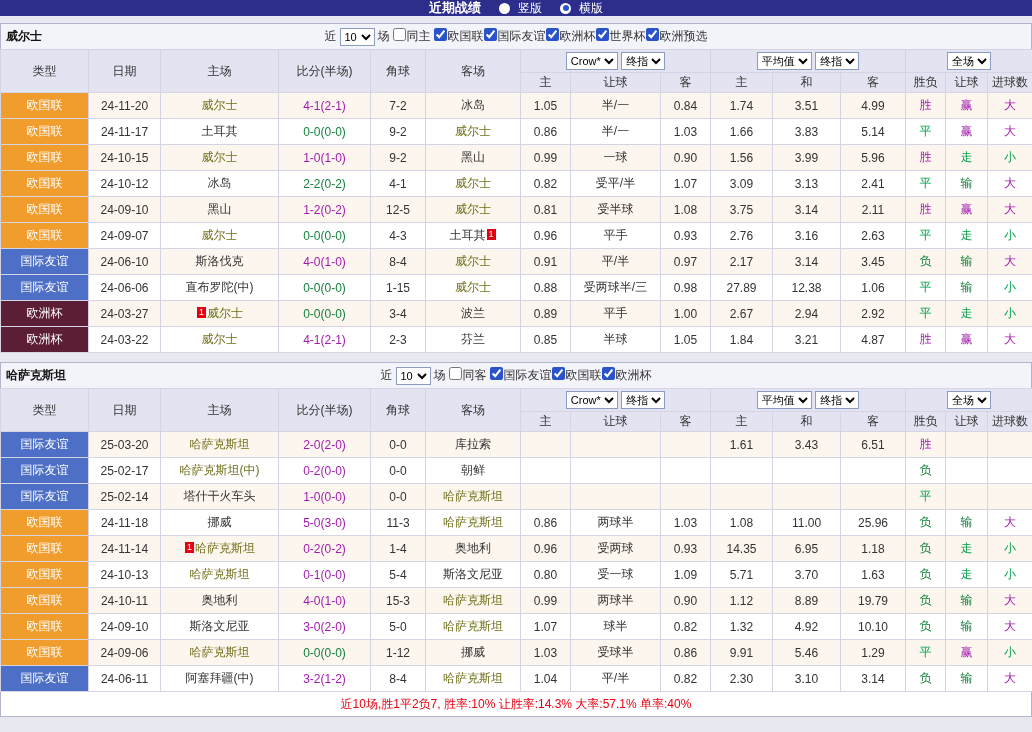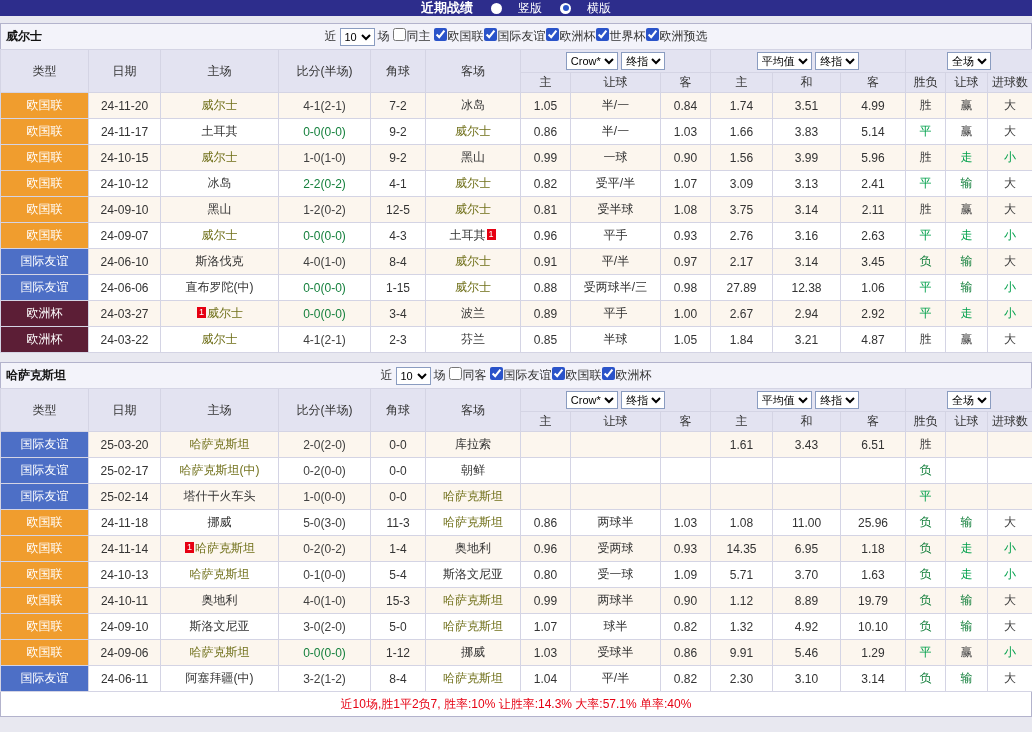--- a/index.html
+++ b/index.html
@@ -1,39 +1,39 @@
 <!DOCTYPE html>
 <html><head>
 <meta charset="utf-8">
 <style>
   *{box-sizing:border-box;margin:0;padding:0}
   html,body{width:1032px}
   body{font-family:"Liberation Sans","DejaVu Sans",sans-serif;font-size:12px;color:#333;background:#e8e8f0}
   .titlebar{height:16px;background:#2d2d8c;color:#fff;display:flex;align-items:center;justify-content:center;gap:18px}
   .titlebar .title{font-weight:bold;font-size:13px}
-  .opt{display:inline-flex;align-items:center;gap:16px;cursor:pointer}
+  .opt{display:inline-flex;align-items:center;gap:8px;cursor:pointer}
   .radio{width:11px;height:11px;border-radius:50%;background:#fff;display:inline-block;position:relative}
   .radio.on::after{content:"";position:absolute;left:2.5px;top:2.5px;width:6px;height:6px;background:#2a53c9;border-radius:50%}
   .panel{background:#fff;margin:7px 0 9px 0}
   .filter-row{position:relative;height:26px;background:#f3f3fa;border:1px solid #b3b3cc;border-bottom:none;display:flex;align-items:center;justify-content:center;gap:3px}
   .team-title{position:absolute;left:5px;font-weight:bold;color:#111}
   select{border:1px solid #8a9cc0;background:#fff;font-size:11px;height:18px}
   .chk{display:inline-flex;align-items:flex-start;gap:1px;cursor:pointer}
   .chk input{width:13px;height:13px;accent-color:#2a53c9;cursor:pointer}
   table{width:100%;border-collapse:collapse;table-layout:fixed;border:1px solid #b3b3cc}
   th,td{border:1px solid #d4d4e4;text-align:center;white-space:nowrap;overflow:hidden;padding:0 1px}
   thead th{background:#e3e3f1;font-weight:normal}
   tr.dd-row th{height:23px}
   tr.sub-row th{height:20px}
   tbody td{height:26px}
   tbody tr:nth-of-type(odd){background:#fcf6ee}
   .t-orange{background:#f09d2e;color:#fff}
   .t-blue{background:#4d6fc6;color:#fff}
   .t-maroon{background:#5c1e36;color:#fff}
-  .red{color:#404040}
+  .red{color:#a21caf}
   .green{color:#00a04b}
   .blue{color:#15803d}
   .olive{color:#70701a}
   .team{cursor:pointer}
   .type-cell{cursor:pointer}
   .card{display:inline-block;background:#e60012;color:#fff;font-size:9px;line-height:11px;min-width:9px;padding:0 1px;vertical-align:2px;margin:0 1px}
   .card:empty{display:none}
   .summary{height:25px;line-height:25px;text-align:center;color:#e60012;background:#fff;border:1px solid #b3b3cc;border-top:none}
 </style>
 </head>

